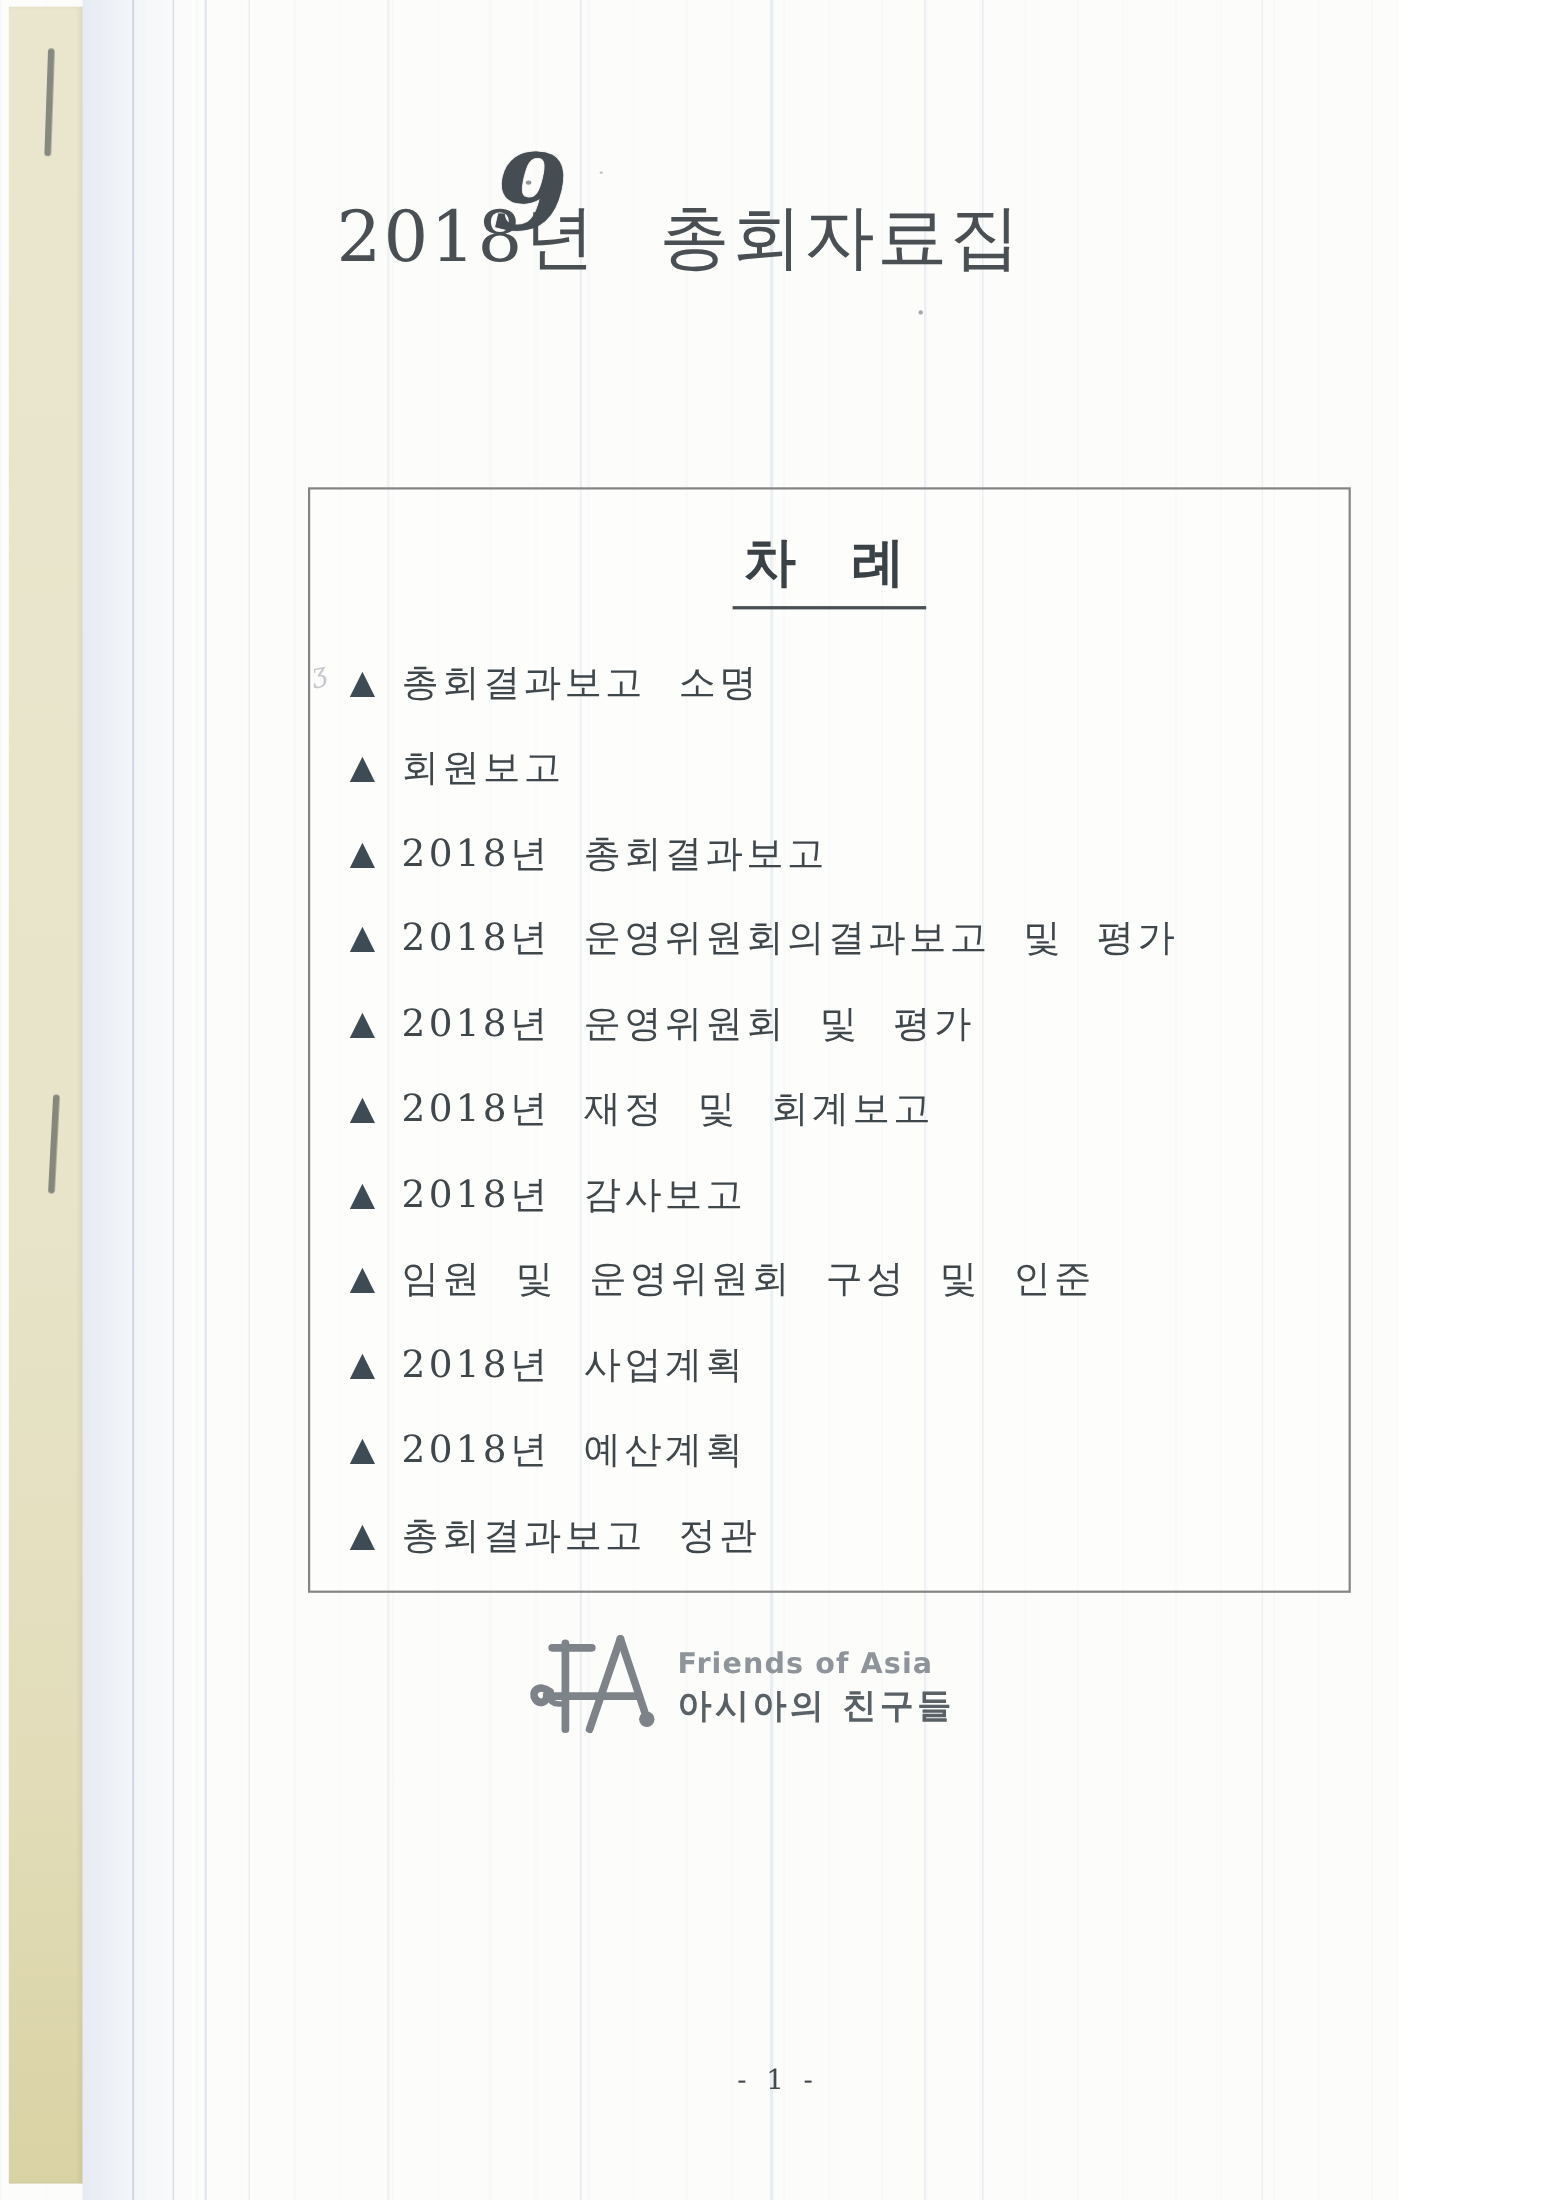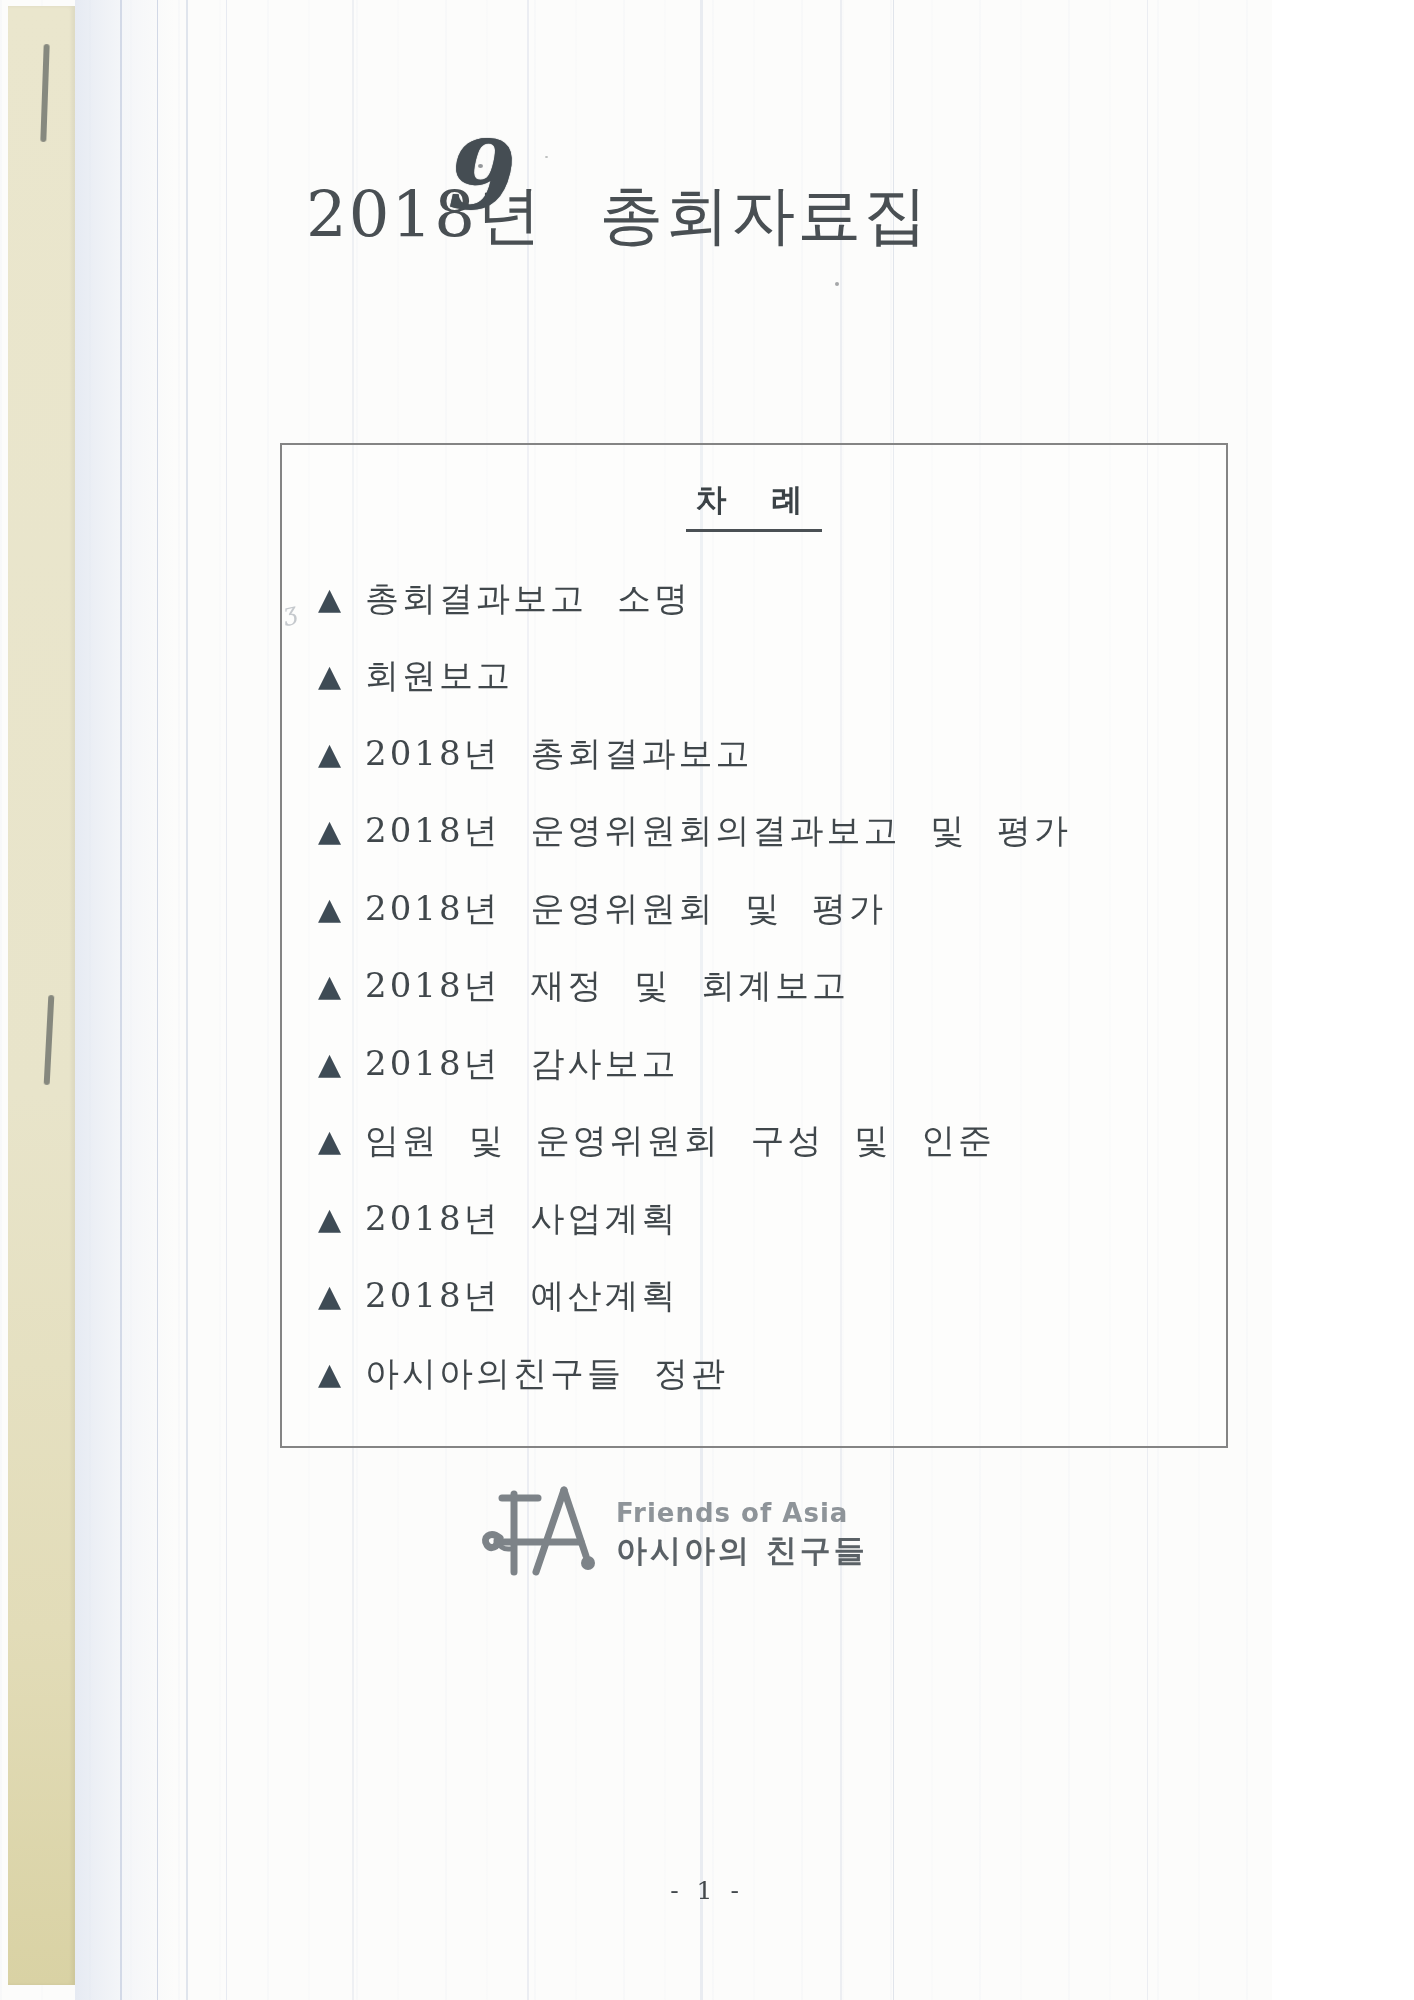--- a/index.html
+++ b/index.html
@@ -47,21 +47,21 @@
     transform:rotate(2deg); text-shadow:0 0 1px #454d53;
   }
 
   
   .toc-box {
     position:absolute; left:280px; top:443px; width:948px; height:1005px;
     border:2px solid #848484; background:rgba(255,255,255,0.25);
   }
   .toc-heading-wrap { text-align:center; margin-top:34px; }
   .toc-heading {
-    display:inline-block; font-size:31px; color:#3b4246; font-weight:bold;
+    display:inline-block; font-size:48px; color:#3b4246; font-weight:bold;
     letter-spacing:10px; word-spacing:14px;
     padding:0 10px 8px 10px; border-bottom:3px solid #4a5054;
   }
   .toc-list { margin-top:28px; }
   .toc-row { display:flex; align-items:center; height:77.5px; padding-left:36px; }
   .toc-bullet { font-size:30px; color:#3e4b55; margin-right:24px; line-height:1;
     font-family:"DejaVu Sans","Liberation Sans",sans-serif; }
   .toc-text { font-size:34px; color:#40474b; letter-spacing:3px; word-spacing:16px; white-space:nowrap; }
 
   
@@ -158,21 +158,21 @@
       <div class="toc-row">
         <span class="toc-bullet">▲</span>
         <span class="toc-text">2018년 사업계획</span>
       </div>
       <div class="toc-row">
         <span class="toc-bullet">▲</span>
         <span class="toc-text">2018년 예산계획</span>
       </div>
       <div class="toc-row">
         <span class="toc-bullet">▲</span>
-        <span class="toc-text">아시아의친구들 정관</span>
+        <span class="toc-text">총회결과보고 정관</span>
       </div>
     </div>
   </div>
 
   <div class="org-logo">
     <svg class="logo-mark" viewBox="0 0 120 104">
       <g fill="none" stroke="#7d8388" stroke-width="7" stroke-linecap="round">
 
         <path d="M22,60 c-10,-8 -18,0 -13,7 c4,5 11,2 10,-4"></path>
         <path d="M19,63 q4,9 13,8" stroke-width="5"></path>

